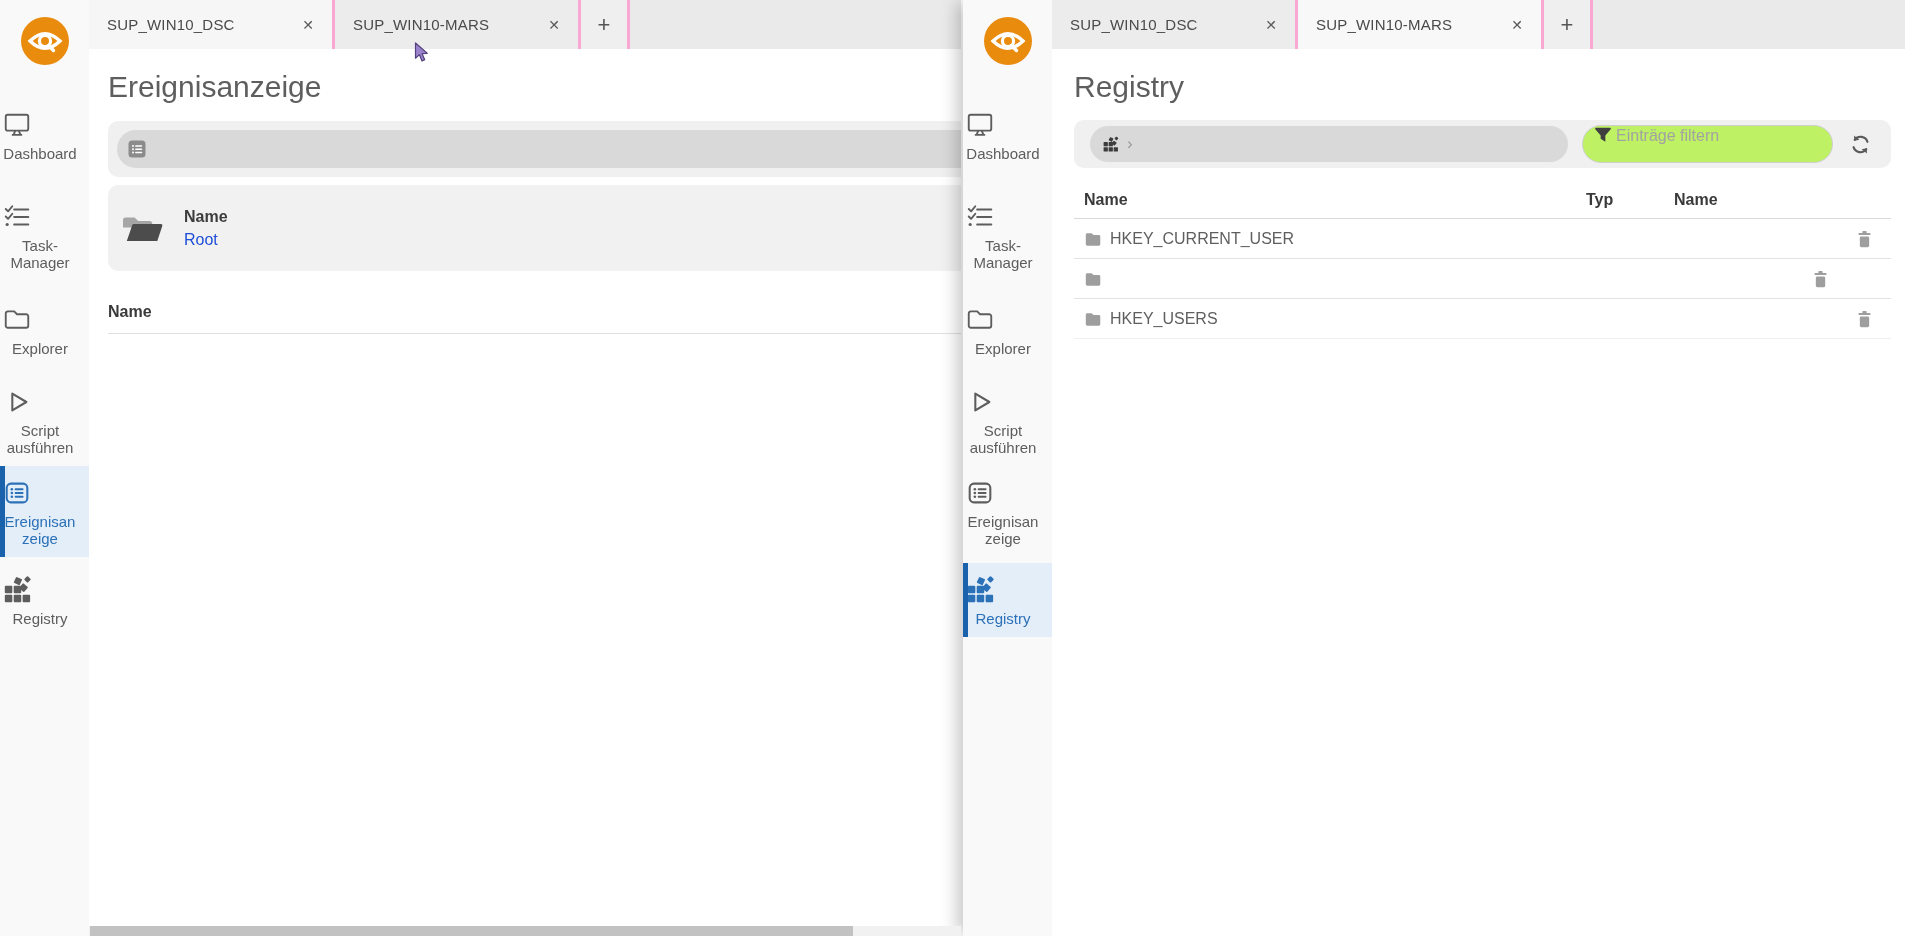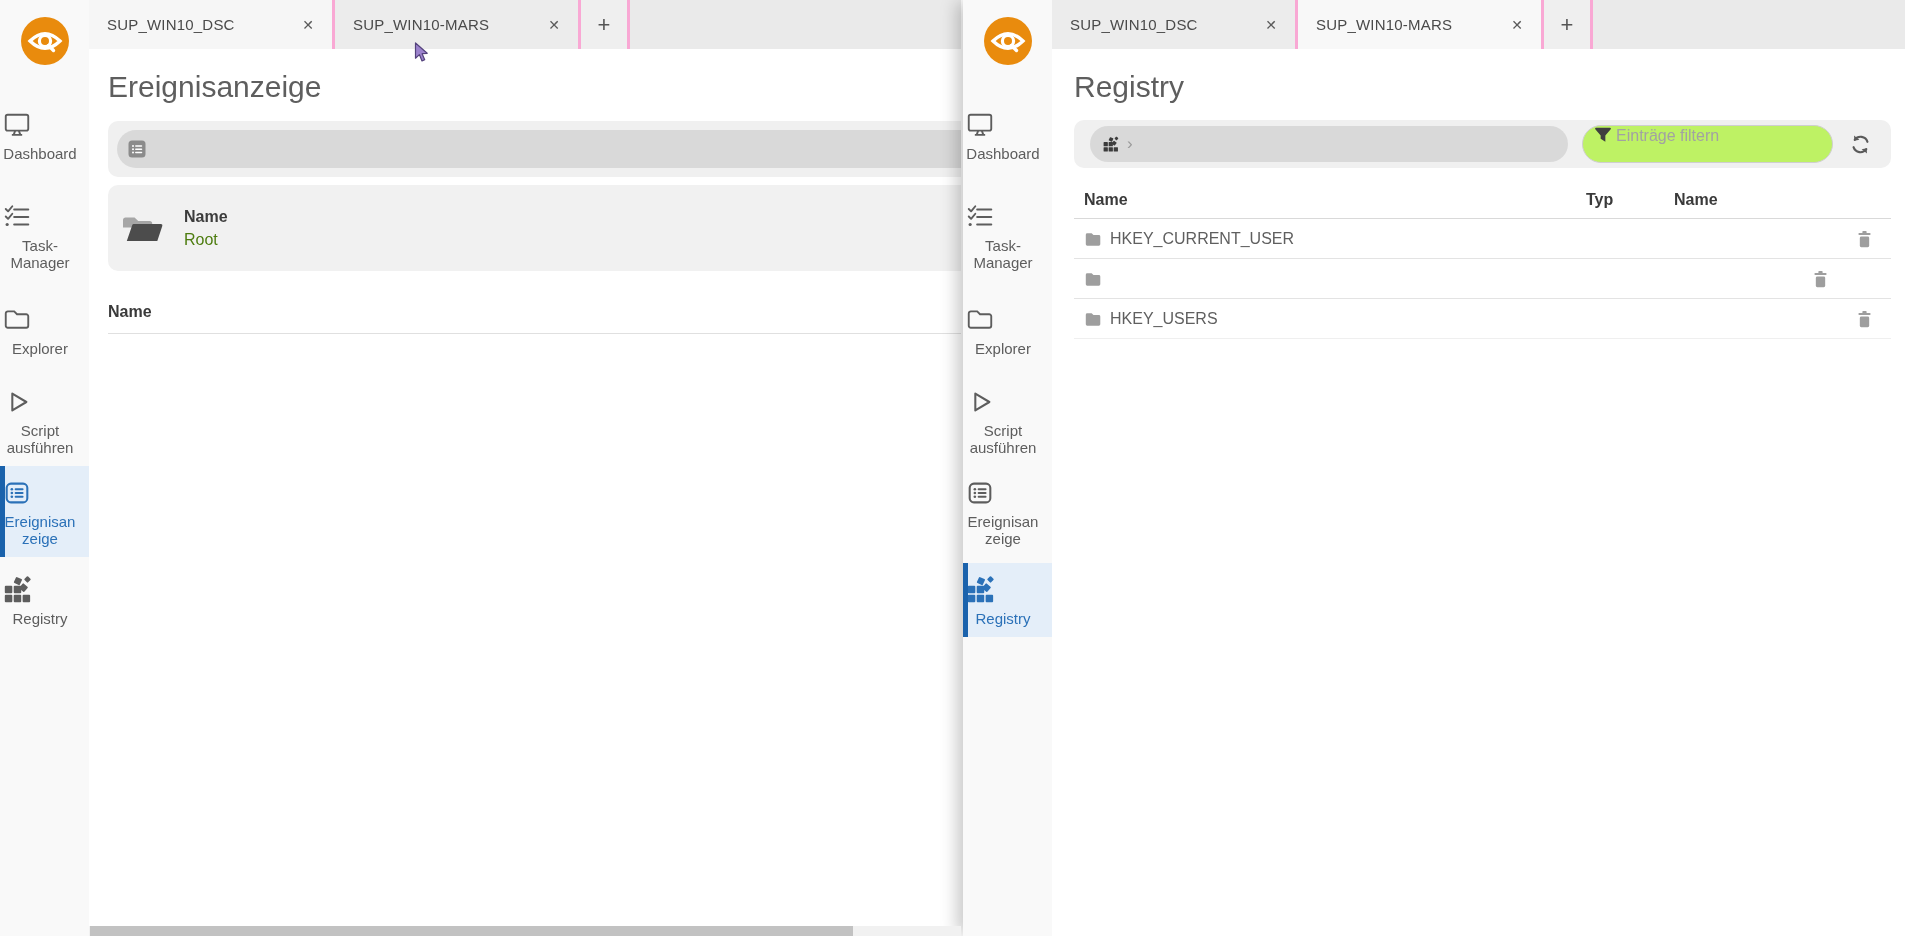--- a/index.html
+++ b/index.html
@@ -49,21 +49,21 @@
   
   .wide{width:1120px;}
   .lpanel{margin-top:17px;height:56px;background:#f0f0f0;border-radius:10px;display:flex;
           align-items:center;padding:0 9px;box-sizing:border-box;}
   .lpill{flex:1;height:38px;background:#d9d9d9;border-radius:19px;display:flex;align-items:center;padding:0 10px;box-sizing:border-box;}
   .lpill svg{width:20px;height:20px;}
   .lcard{margin-top:8px;height:86px;background:#f1f1f1;border-radius:10px;display:flex;
          align-items:center;padding:0 12px;box-sizing:border-box;gap:20px;}
   .lcard svg{width:44px;height:36px;flex:none;}
   .card-name{font-size:16px;font-weight:700;color:#3c3c3c;line-height:23px;}
-  .card-val{font-size:16px;color:#4d7c0f;line-height:23px;}
+  .card-val{font-size:16px;color:#1d4ed8;line-height:23px;}
   .ltable{margin-top:26px;}
   .lth{font-size:16px;font-weight:700;color:#3a3a3a;padding:6px 0 12px;border-bottom:1px solid #e0e0e0;}
   .lrow{display:flex;align-items:center;gap:9px;height:41px;border-bottom:1px solid #e3e3e3;
         color:#5f5f5f;font-size:16px;}
   .lrow.first{border-bottom:1px solid #9a9a9a;}
   .lrow svg{width:18px;height:18px;color:#9e9e9e;flex:none;}
 
   
   .hscroll{position:absolute;left:89px;right:0;bottom:0;height:10px;background:#f1f1f1;z-index:4;}
   .hscroll-thumb{position:absolute;left:1px;top:0;height:10px;width:763px;background:#c2c2c2;}

